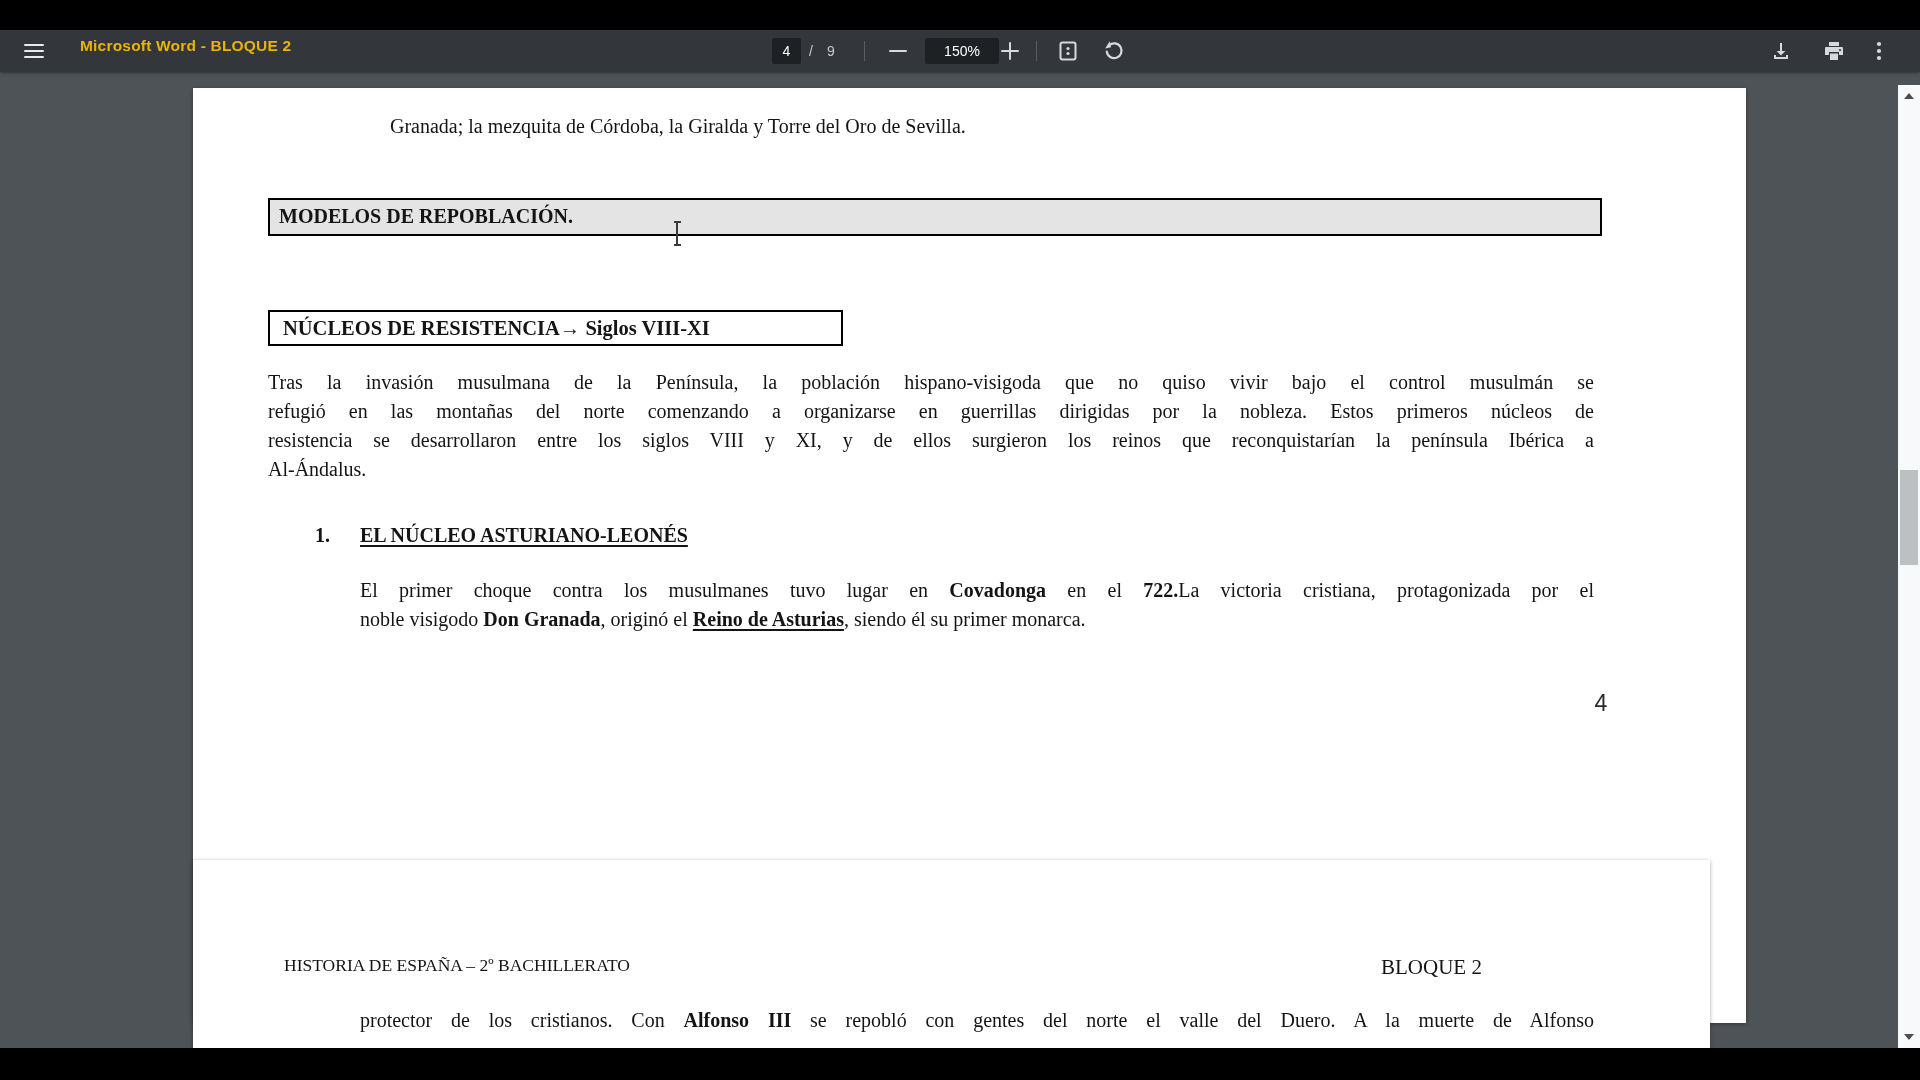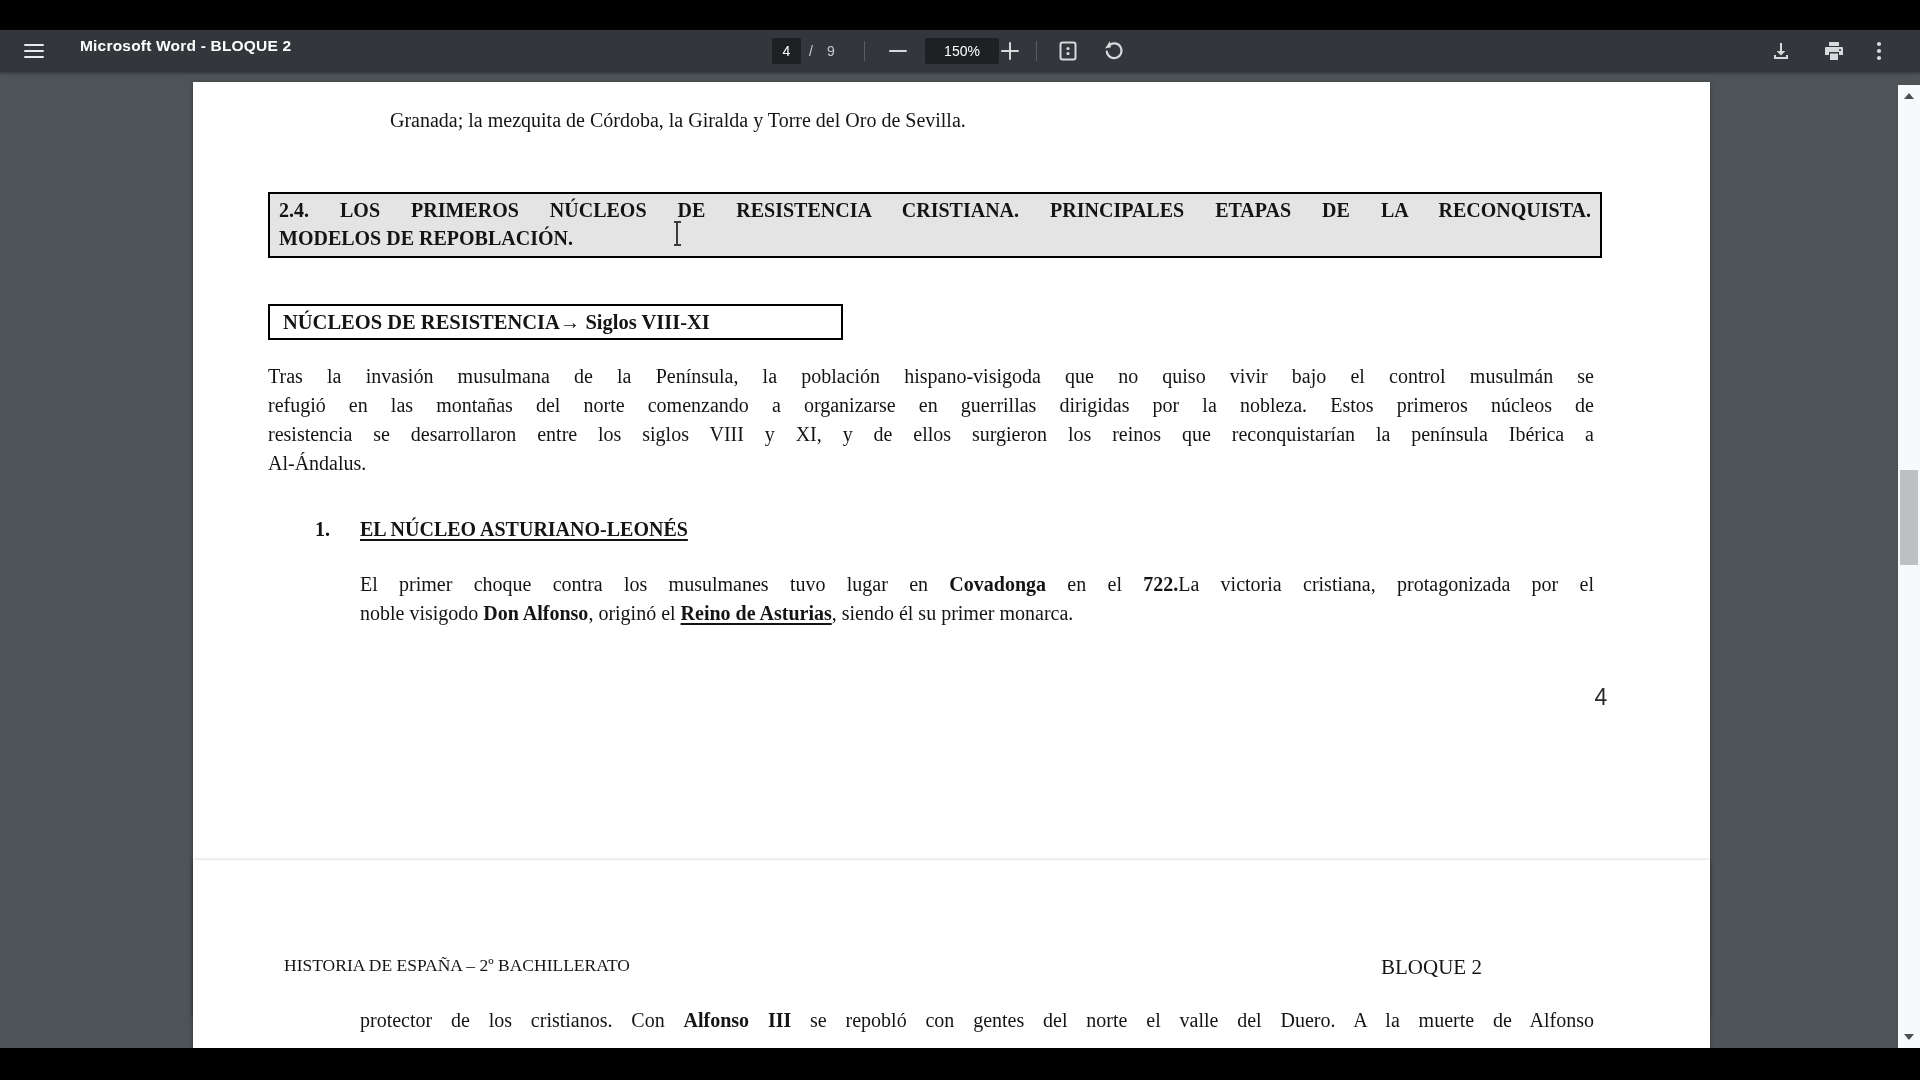--- a/index.html
+++ b/index.html
@@ -18,21 +18,21 @@
   }
   .tb-btn{
     position:absolute;top:3px;width:36px;height:36px;border:none;background:transparent;
     display:flex;align-items:center;justify-content:center;cursor:pointer;padding:0;
   }
   .menu-btn{left:16px;}
   .menu-bars{width:20px;height:14px;display:flex;flex-direction:column;justify-content:space-between;}
   .menu-bars i{display:block;height:2.4px;background:#e8eaed;border-radius:1px;}
   .tb-title{
     position:absolute;left:80px;top:0;height:32px;display:flex;align-items:center;
-    color:#ffffff;font-size:15.5px;font-weight:700;letter-spacing:.2px;
+    color:#eab308;font-size:15.5px;font-weight:700;letter-spacing:.2px;
   }
   .chip{
     position:absolute;top:8px;height:26px;background:#1e2124;border-radius:2px;
     color:#fff;font-size:14px;display:flex;align-items:center;justify-content:center;
   }
   .page-chip{left:772px;width:29px;}
   .zoom-chip{left:925px;width:74px;}
   .tb-text{position:absolute;top:0;height:42px;display:flex;align-items:center;color:#c6cacd;font-size:14px;}
   .slash{left:809px;}
   .total{left:827px;}
@@ -49,21 +49,21 @@
   .dl-btn{left:1763px;} .print-btn{left:1816px;} .more-btn{left:1861px;}
   .tb-svg{display:block;}
 
   
   .viewer{position:absolute;top:72px;left:0;width:1920px;height:976px;background:#4e5357;overflow:hidden;}
   .doc-page{
     position:absolute;left:193px;width:1517px;background:#fff;
     box-shadow:0 1px 4px rgba(0,0,0,.35);
     font-family:"Liberation Serif",serif;color:#141414;
   }
-  .page-1{top:10px;height:935px;}
+  .page-1{top:16px;height:935px;padding-left:36px;}
   .page-2{top:788px;height:420px;}
   .abs{position:absolute;}
   .serif20{font-size:20px;line-height:29px;}
   .jl{text-align:justify;text-align-last:justify;}
   .b{font-weight:bold;}
   .u{text-decoration:underline;text-decoration-thickness:2px;text-underline-offset:3px;}
 
   .section-box{
     left:75px;top:110px;width:1334px;box-sizing:border-box;
     background:#e4e4e4;border:2px solid #000;padding:2px 9px 4px 9px;
@@ -173,39 +173,38 @@
     </svg>
   </button>
 </header>
 
 <main class="viewer">
 
   <section class="doc-page page-1">
     <div class="abs cont-line serif20">Granada; la mezquita de Córdoba, la Giralda y Torre del Oro de Sevilla.</div>
 
     <div class="abs section-box">
-      <div class="jl">2.4. LOS PRIMEROS NÚCLEOS DE RESISTENCIA CRISTIANA. PRINCIPALES ETAPAS DE LA RECONQUISTA.</div>
       <div>MODELOS DE REPOBLACIÓN.</div>
     </div>
 
     <div class="abs para1 serif20">
       <div class="jl">Tras la invasión musulmana de la Península, la población hispano-visigoda que no quiso vivir bajo el control musulmán se</div>
       <div class="jl">refugió en las montañas del norte comenzando a organizarse en guerrillas dirigidas por la nobleza. Estos primeros núcleos de</div>
       <div class="jl">resistencia se desarrollaron entre los siglos VIII y XI, y de ellos surgieron los reinos que reconquistarían la península Ibérica a</div>
       <div>Al-Ándalus.</div>
     </div>
 
     <div class="abs res-box">NÚCLEOS DE RESISTENCIA→ Siglos VIII-XI</div>
 
     <div class="abs item-num serif20">1.</div>
     <div class="abs item-title serif20 u">EL NÚCLEO ASTURIANO-LEONÉS</div>
 
     <div class="abs para2 serif20">
       <div class="jl"><span>El primer choque contra los musulmanes tuvo lugar en </span><span class="b">Covadonga</span><span> en el </span><span class="b">722.</span><span>La victoria cristiana, protagonizada por el</span></div>
-      <div><span>noble visigodo </span><span class="b">Don Alfonso</span><span>, originó el </span><span class="b u">Reino de Asturias</span><span>, siendo él su primer monarca.</span></div>
+      <div><span>noble visigodo </span><span class="b">Don Granada</span><span>, originó el </span><span class="b u">Reino de Asturias</span><span>, siendo él su primer monarca.</span></div>
     </div>
 
 
     <div class="abs pagenum">4</div>
   </section>
 
   <section class="doc-page page-2">
     <div class="abs p2-header-left">HISTORIA DE ESPAÑA – 2º BACHILLERATO</div>
     <div class="abs p2-header-right">BLOQUE 2</div>
     <div class="abs p2-para serif20">

